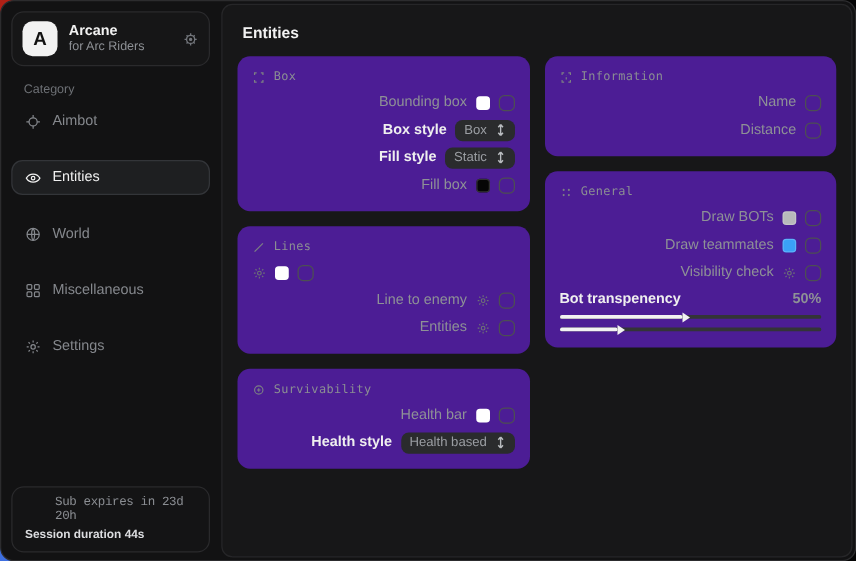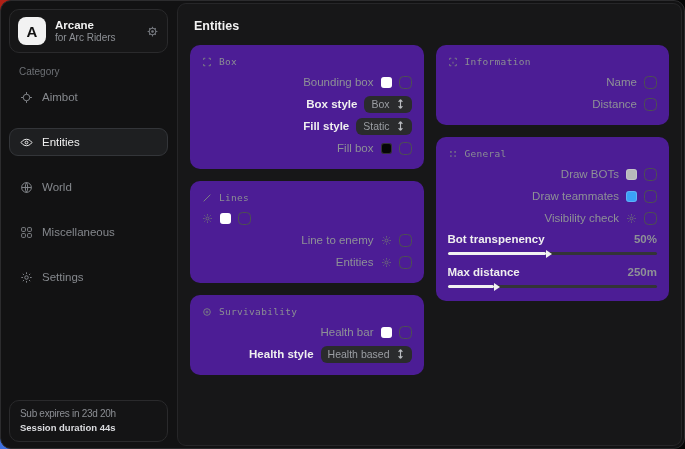--- a/index.html
+++ b/index.html
@@ -44,21 +44,21 @@
   }
   .nav-item svg { flex:0 0 auto; }
   .nav-item.active {
     background:#1e1f21; border-color:#333539; color:#f0f0f0;
   }
   .sidebar-footer {
     position:absolute; left:8px; right:8px; bottom:6px;
     border:1px solid #2a2a2c; border-radius:10px; padding:7px 10px 8px;
     background:#141415;
   }
-  .footer-line1 { font-family:Liberation Sans, sans-serif; color:#8b8e93; font-size:10px; letter-spacing:-0.3px; }
+  .footer-line1 { font-family:Liberation Mono, monospace; color:#8b8e93; font-size:10px; letter-spacing:-0.3px;margin-left:24px; }
   .footer-line2 { color:#dcdde0; font-size:9.5px; font-weight:700; margin-top:3px; }
   
   .main-panel {
     position:absolute; left:176px; top:2px; right:2px; bottom:2px;
     background:#171718; border:1px solid #262628; border-radius:9px;
     overflow:hidden;
   }
   .main-title { color:#f2f2f2; font-size:12.5px; font-weight:700; padding:15px 16px 10px; }
   .columns { display:flex; gap:12px; padding:2px 12px; }
   .col { width:238px; display:flex; flex-direction:column; gap:12px; }
@@ -363,24 +363,20 @@
           </div>
 
           <div class="slider-row">
             <span class="row-label strong" style="flex:1">Bot transpenency</span>
             <span class="slider-value">50%</span>
           </div>
           <div class="slider-track">
             <div class="slider-fill" style="width: 47%;"></div>
           </div>
 
-          <div class="slider-row">
-            <span class="row-label strong" style="flex:1">Max distance</span>
-            <span class="slider-value">250m</span>
-          </div>
           <div class="slider-track" style="margin-bottom:3px;">
             <div class="slider-fill" style="width: 22%;"></div>
           </div>
         </div>
       </div>
     </div>
   </div>
 </div>
 
 </body></html>

